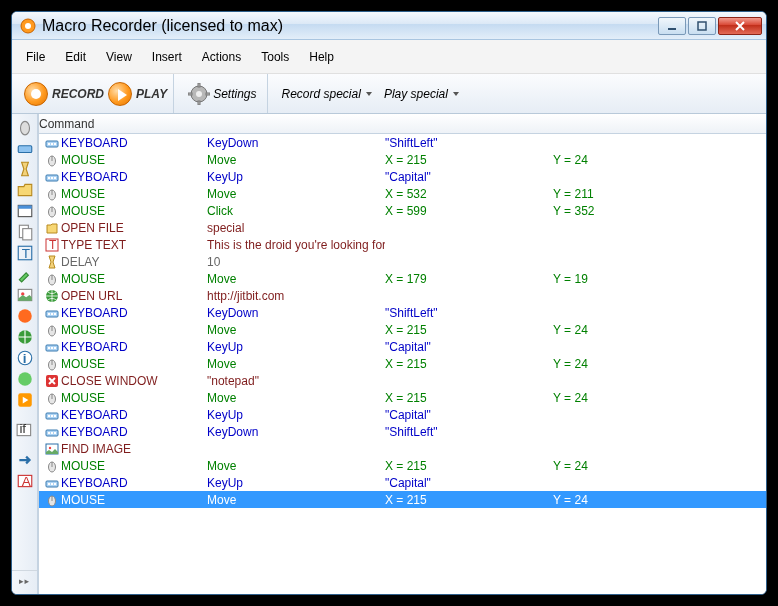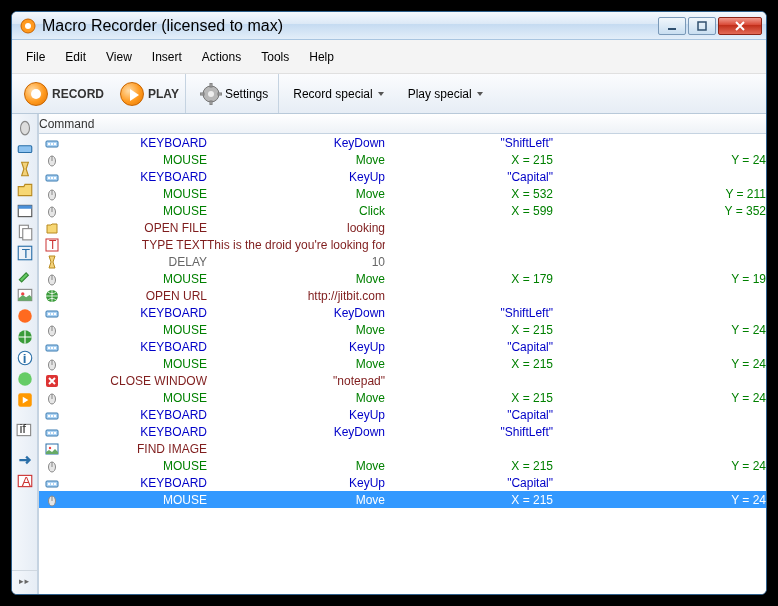--- a/index.html
+++ b/index.html
@@ -8,39 +8,39 @@
 .titlebar { height: 28px; background: linear-gradient(#f5f9fd,#dbe8f6 45%,#c5dbf1 46%,#e3eef9); display: flex; align-items: center; padding: 0 4px 0 8px; border-bottom: 1px solid #a9c5e0; }
 .titlebar .app-icon { width: 16px; height: 16px; margin-right: 6px; }
 .titlebar .title { flex: 1; color: #000; font-size: 16px; }
 .win-btns { display: flex; gap: 2px; }
 .win-btn { width: 28px; height: 18px; border: 1px solid #7a99b8; border-radius: 2px; background: linear-gradient(#f1f6fb,#c9def1); display: flex; align-items: center; justify-content: center; cursor: default; }
 .win-btn.close { width: 44px; background: linear-gradient(#f19b8f,#d84532 45%,#c12f1b 46%,#e36a56); border-color: #8c2416; }
 .win-btn svg { display: block; }
 .menubar { height: 34px; background: #f4f4f4; display: flex; align-items: stretch; padding: 0 4px; border-bottom: 1px solid #e0e0e0; }
 .menu-item { padding: 0 10px; display: flex; align-items: center; cursor: default; }
 .toolbar { height: 40px; background: linear-gradient(#fbfcfe,#e6edf5); border-bottom: 1px solid #b8c9d9; display: flex; align-items: center; padding: 0 6px; gap: 4px; }
-.tb-group { display: flex; align-items: center; gap: 16px; padding: 0 6px; border-right: 1px solid #c5d3e1; height: 100%; }
+.tb-group { display: flex; align-items: center; gap: 4px; padding: 0 6px; border-right: 1px solid #c5d3e1; height: 100%; font-style: italic; }
 .tb-group:last-child { border-right: none; }
 .big-btn { display: flex; align-items: center; gap: 4px; font-weight: bold; color: #333; cursor: default; font-size: 13px; }
 .circle-icon { width: 24px; height: 24px; border-radius: 50%; display: flex; align-items: center; justify-content: center; }
 .rec-ic { background: radial-gradient(circle at 35% 35%, #ffdca8, #ff9a1f 55%, #e27400); border:1px solid #c96500;}
 .rec-ic::after{content:"";width:10px;height:10px;border-radius:50%;background:#fff;}
 .play-ic { background: radial-gradient(circle at 35% 35%, #ffdca8, #ff9a1f 55%, #e27400); border:1px solid #c96500; position:relative;}
 .play-ic::after{content:"";position:absolute;left:9px;top:6px;border-left:9px solid #fff;border-top:6px solid transparent;border-bottom:6px solid transparent;}
 .small-btn { display: flex; align-items: center; gap: 3px; padding: 2px 4px; cursor: default; }
 .drop-arrow { width:0;height:0;border-left:3px solid transparent;border-right:3px solid transparent;border-top:4px solid #555; margin-left:2px;}
 .gear { width:22px;height:22px; }
 .content { flex:1; display:flex; overflow:hidden; }
 .sidebar { width: 26px; background: linear-gradient(90deg,#f4f7fb,#e6edf5); border-right: 1px solid #c5d3e1; display:flex; flex-direction:column; align-items:center; padding: 4px 0; gap:3px; }
 .side-ic { width:18px; height:18px; display:flex; align-items:center; justify-content:center; cursor:default; }
 .expand-grip { margin-top:auto; height:20px; width:100%; display:flex; align-items:center; justify-content:center; color:#666; font-size:9px; letter-spacing:1px; border-top:1px solid #d0d8e0;}
 .grid { flex:1; background:#fff; overflow:hidden; display:flex; flex-direction:column; border-left:1px solid #c5d3e1;}
 .grid-header { height:20px; background: linear-gradient(#fff,#eef2f7); border-bottom:1px solid #c5d3e1; display:flex; align-items:center; padding-left:0; color:#333; }
 .rows { overflow:auto; }
-.row { height:17px; display:flex; align-items:center; padding-left:4px;text-align:right; }
+.row { height:17px; display:flex; align-items:center; padding-left:4px; }
 .row .cell { overflow:hidden; white-space:nowrap; }
 .row .c0 { width:18px; display:flex;align-items:center;justify-content:center;}
 .row .c1 { width:146px; }
 .row .c2 { width:178px; }
 .row .c3 { width:168px; }
 .row .c4 { flex:1; }
 .row.selected { background:#3399ff; color:#fff !important; }
 .row.selected .cell { color:#fff !important; }
 .mouse-ic,.kb-ic,.file-ic,.text-ic,.delay-ic,.url-ic,.close-ic,.find-ic{width:14px;height:14px;}
 .row-green .c1,.row-green .c2,.row-green .c3,.row-green .c4{color:#008000;}
@@ -296,21 +296,21 @@
             <span class="cell c3">X = 599</span>
             <span class="cell c4">Y = 352</span>
           </div>
           <div class="row row-red">
             <span class="cell c0">
               <svg class="file-ic" viewBox="0 0 14 14">
                 <path d="M2 4h4l1-1h5v9H2z" fill="#f7d774" stroke="#b88a20"></path>
               </svg>
             </span>
             <span class="cell c1">OPEN FILE</span>
-            <span class="cell c2">looking</span>
+            <span class="cell c2">special</span>
             <span class="cell c3"></span>
             <span class="cell c4"></span>
           </div>
           <div class="row row-red">
             <span class="cell c0">
               <svg class="text-ic" viewBox="0 0 14 14">
                 <rect x="1" y="1" width="12" height="12" fill="#fff" stroke="#c33"></rect>
                 <text x="4" y="11" font-size="9" fill="#c33">T</text>
               </svg>
             </span>

